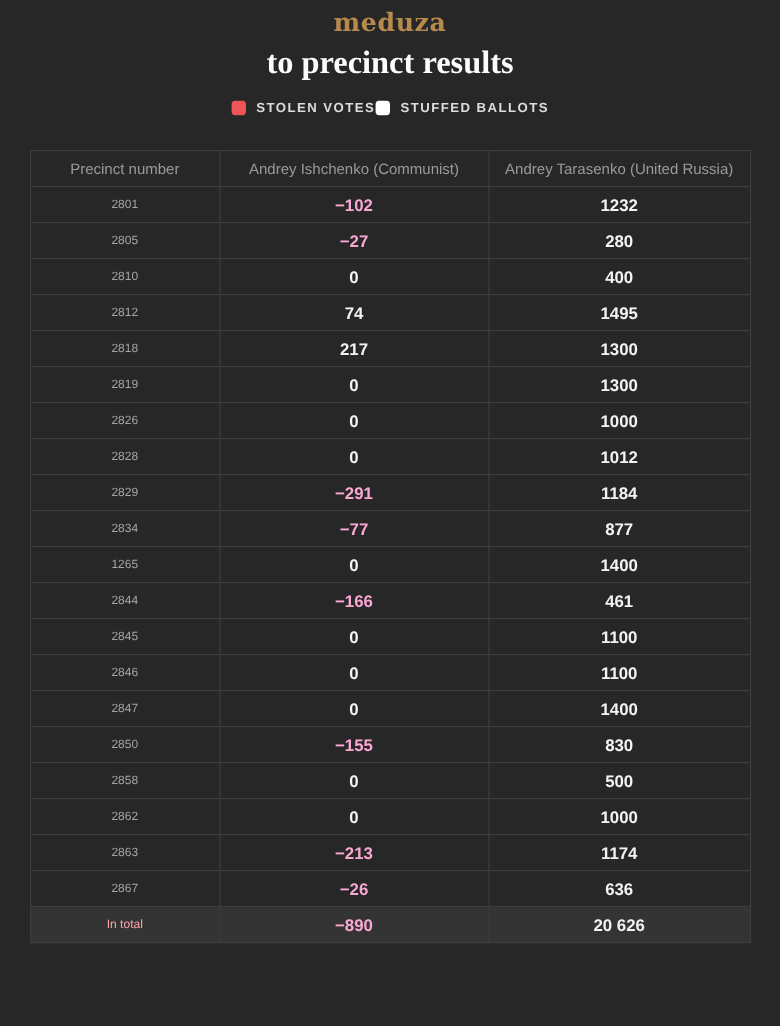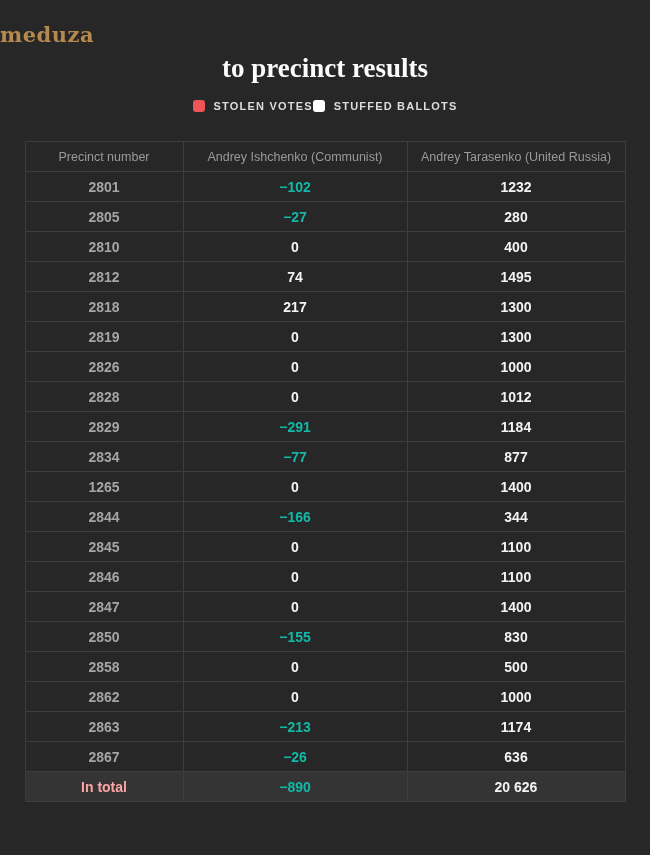--- a/index.html
+++ b/index.html
@@ -7,26 +7,27 @@
     padding: 0;
   }
   body {
     width: 650px;
     height: 855px;
     background: #272727;
     font-family: "Liberation Sans", sans-serif;
     overflow: hidden;
   }
   .logo {
+    text-align: center;
     font-family: "DejaVu Serif", serif;
     font-weight: bold;
     font-size: 21px;
     letter-spacing: 0.5px;
     color: #b6894e;
-    padding-top: 22px;
+    padding-top: 6px;
   }
   .title {
     font-family: "Liberation Serif", serif;
     font-weight: 700;
     font-size: 27px;
     line-height: 33px;
     text-align: center;
     color: #fcfcfa;
     margin: 5px 28px 0;
   }
@@ -73,29 +74,29 @@
     vertical-align: middle;
     padding: 0 4px;
   }
   .results th {
     color: #9a9a9a;
     font-size: 12.5px;
     font-weight: 400;
   }
   .results td.precinct {
     color: #a5a5a5;
-    font-size: 14px;
-    font-weight: 700;
+    font-size: 10px;
+    font-weight: 400;
   }
   .results td.num {
     color: #f3f3f3;
     font-size: 14px;
     font-weight: 700;
   }
-  .results td.num.neg { color: #14b8a6; }
+  .results td.num.neg { color: #f9a8d4; }
   .results tr.total-row { background: #343434; }
   .results tr.total-row td.precinct { color: #fca5a5; }
 </style>
 </head>
 <body>
 
 <div class="logo">meduza</div>
 
 <div class="title">
   <div>to precinct results</div>
@@ -177,21 +178,21 @@
       <td class="num">877</td>
     </tr>
     <tr>
       <td class="precinct">1265</td>
       <td class="num">0</td>
       <td class="num">1400</td>
     </tr>
     <tr>
       <td class="precinct">2844</td>
       <td class="num neg">−166</td>
-      <td class="num">344</td>
+      <td class="num">461</td>
     </tr>
     <tr>
       <td class="precinct">2845</td>
       <td class="num">0</td>
       <td class="num">1100</td>
     </tr>
     <tr>
       <td class="precinct">2846</td>
       <td class="num">0</td>
       <td class="num">1100</td>

